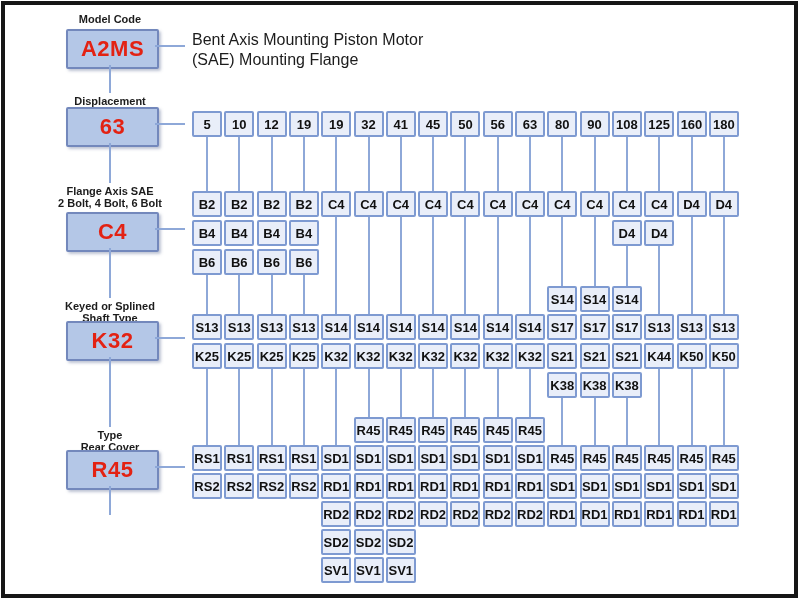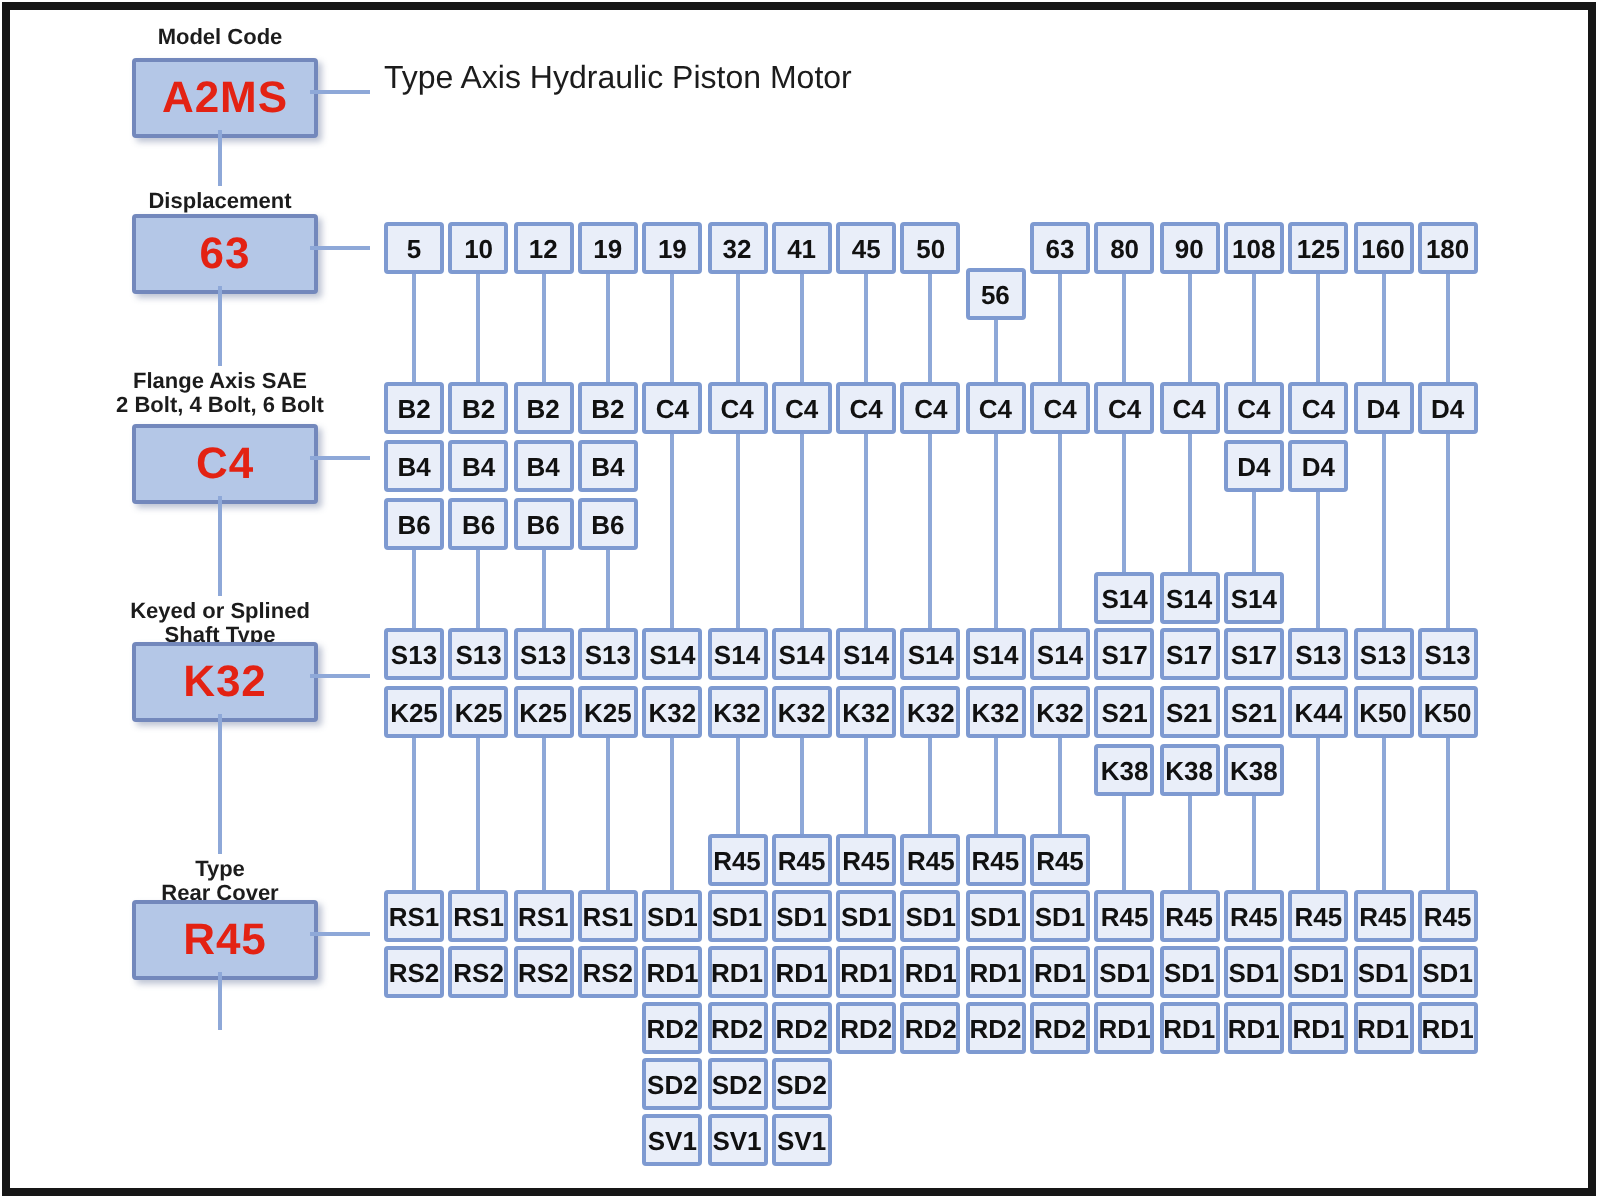--- a/index.html
+++ b/index.html
@@ -29,21 +29,22 @@
   .vline{width:2px;}
   .hline{height:2px;}
 </style>
 </head>
 <body>
 
 <div class="frame"></div>
 <div class="stage">
 
   <div class="title">
-    <div>Type Axis Hydraulic Piston Motor</div>
+    <div>Bent Axis Mounting Piston Motor</div>
+    <div>(SAE) Mounting Flange</div>
   </div>
 
   <div id="left-panel">
       <div class="panel-label" style="top: 13px;">
         <div>Model Code</div>
       </div>
       <div class="panel-box" style="top: 29px;">
         <span class="panel-value">A2MS</span>
       </div>
       <div class="panel-label" style="top: 95px;">
@@ -140,21 +141,21 @@
   <div id="grid">
       <div class="cell" style="left: 192px; top: 111px;">5</div>
       <div class="cell" style="left: 224.3px; top: 111px;">10</div>
       <div class="cell" style="left: 256.6px; top: 111px;">12</div>
       <div class="cell" style="left: 288.9px; top: 111px;">19</div>
       <div class="cell" style="left: 321.2px; top: 111px;">19</div>
       <div class="cell" style="left: 353.5px; top: 111px;">32</div>
       <div class="cell" style="left: 385.8px; top: 111px;">41</div>
       <div class="cell" style="left: 418.1px; top: 111px;">45</div>
       <div class="cell" style="left: 450.4px; top: 111px;">50</div>
-      <div class="cell" style="left: 482.7px; top: 111px; margin-top: 23px;">56</div>
+      <div class="cell" style="left: 482.7px; top: 111px;">56</div>
       <div class="cell" style="left: 515px; top: 111px;">63</div>
       <div class="cell" style="left: 547.3px; top: 111px;">80</div>
       <div class="cell" style="left: 579.6px; top: 111px;">90</div>
       <div class="cell" style="left: 611.9px; top: 111px;">108</div>
       <div class="cell" style="left: 644.2px; top: 111px;">125</div>
       <div class="cell" style="left: 676.5px; top: 111px;">160</div>
       <div class="cell" style="left: 708.8px; top: 111px;">180</div>
       <div class="cell" style="left: 192px; top: 191px;">B2</div>
       <div class="cell" style="left: 224.3px; top: 191px;">B2</div>
       <div class="cell" style="left: 256.6px; top: 191px;">B2</div>

